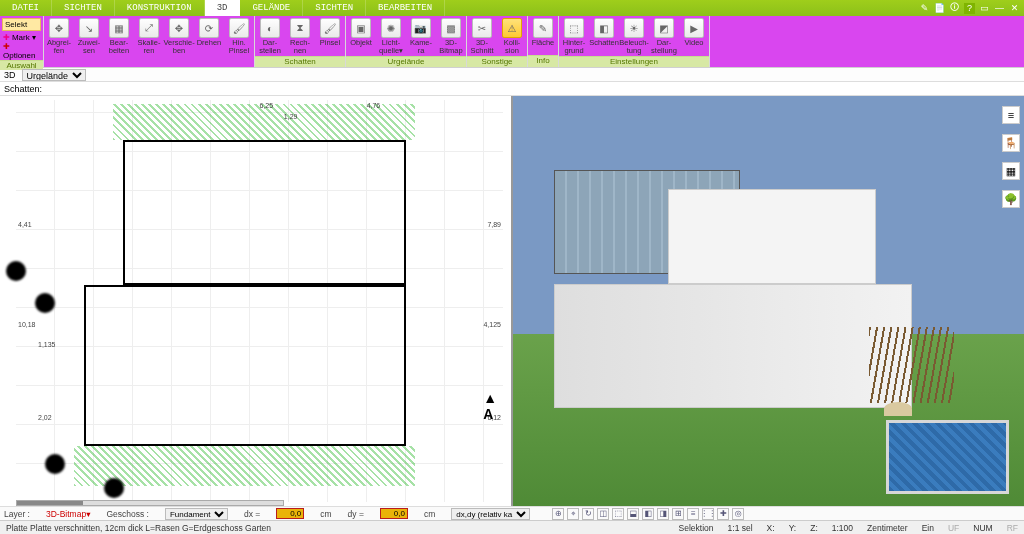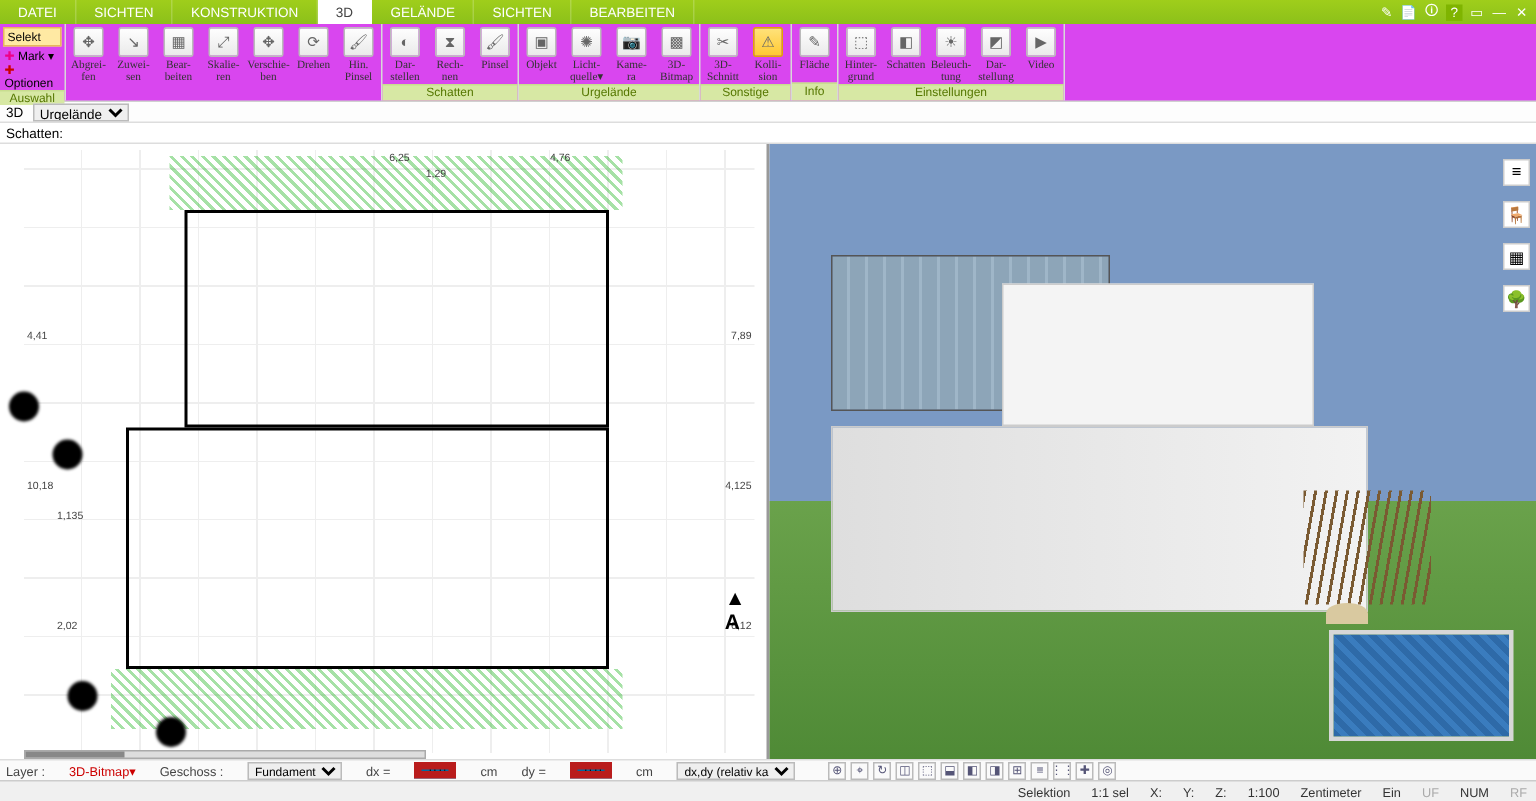--- a/index.html
+++ b/index.html
@@ -6,21 +6,21 @@
 html, body { width: 1024px; height: 534px; overflow: hidden; background: #fff; }
 
 
 .menubar {
   display: flex; align-items: stretch; height: 16px;
   background: linear-gradient(#9fce1b,#8cc01a); color: #fff;
   font-size: 9px; user-select: none;
 }
 .menubar .menu-item {
   padding: 2px 12px; border-right: 1px solid rgba(255,255,255,.2);
-  display: flex; align-items: center; cursor: pointer;
+  display: flex; align-items: center; cursor: pointer; font-family: Liberation Mono, monospace;
 }
 .menubar .menu-item.active {
   background: #fff; color: #444;
 }
 .menubar .spacer { flex: 1; }
 .menubar .win-icons { display: flex; align-items: center; padding-right: 4px; gap: 4px; }
 .menubar .win-icons span { width: 11px; height: 11px; display: inline-flex; align-items: center; justify-content: center; font-size: 9px; }
 
 
 .ribbon {
@@ -36,21 +36,21 @@
 }
 .ribbon-btn {
   display: flex; flex-direction: column; align-items: center; justify-content: flex-start;
   width: 30px; padding: 2px 1px 1px; cursor: pointer;
 }
 .ribbon-btn .ico {
   width: 20px; height: 20px; border: 1px solid #bbb; border-radius: 2px;
   background: linear-gradient(#fefefe,#eaeaea); display:flex; align-items:center; justify-content:center;
   font-size: 10px; color:#666;
 }
-.ribbon-btn .lbl { font-size: 7.5px; color:#333; text-align:center; line-height:1.05; margin-top:1px;font-family:Liberation Serif, serif; }
+.ribbon-btn .lbl { font-size: 7.5px; color:#333; text-align:center; line-height:1.05; margin-top:1px; }
 .ribbon-btn.hl .ico { background: linear-gradient(#ffe27a,#ffc933); border-color:#e0a800; }
 
 .ribbon-left {
   display:flex; flex-direction:column; justify-content:space-between;
   width: 44px; border-right:1px solid #d8d8d8;
 }
 .ribbon-left .selekt { background:#ffe9a3; border:1px solid #e6b85c; font-size:8px; margin:2px; padding:1px 2px; cursor:pointer }
 .ribbon-left .mark, .ribbon-left .opt { font-size:8px; padding:0 3px; cursor:pointer }
 .ribbon-left .mark::before { content:"✚ "; color:#e08; }
 .ribbon-left .opt::before  { content:"✚ "; color:#c00; }
@@ -116,21 +116,21 @@
 .side-icons span { width:18px; height:18px; display:flex; align-items:center; justify-content:center;
   background:#fff; border:1px solid #ccc; font-size:11px; cursor:pointer }
 
 
 .toolbar2 {
   height:14px; display:flex; align-items:center; font-size:8.5px;
   background:#fafafa; border-top:1px solid #ddd; gap:16px; padding:0 4px;
 }
 .toolbar2 .lbl { color:#444 }
 .toolbar2 .val { color:#c00 }
-.toolbar2 input { width:28px; height:11px; font-size:8px; border:5px solid #b91c1c; text-align:right; padding-right:2px; background:#0369a1 }
+.toolbar2 input { width:28px; height:11px; font-size:8px; border:1px solid #b91c1c; text-align:right; padding-right:2px; background:#eab308 }
 .toolbar2 select { font-size:8px; height:12px; border:1px solid #bbb }
 .toolbar2 .icons { display:flex; gap:3px; margin-left:6px }
 .toolbar2 .icons span { width:12px; height:12px; border:1px solid #bbb; font-size:8px; display:flex; align-items:center; justify-content:center; cursor:pointer; color:#557 }
 
 .statusbar {
   height:14px; display:flex; align-items:center; font-size:8.5px;
   background:#f0f0f0; border-top:1px solid #ccc; padding:0 6px; gap:14px; color:#333;
 }
 .statusbar .grow { flex:1 }
 </style>
@@ -362,20 +362,21 @@
       <span>◨</span>
       <span>⊞</span>
       <span>≡</span>
       <span>⋮⋮</span>
       <span>✚</span>
       <span>◎</span>
     </div>
 </div>
 
 <div class="statusbar">
+  <span>Platte Platte verschnitten, 12cm dick L=Rasen G=Erdgeschoss Garten</span>
   <span class="grow"></span>
   <span>Selektion</span>
   <span>1:1 sel</span>
   <span>X:</span>
   <span>Y:</span>
   <span>Z:</span>
   <span>1:100</span>
   <span>Zentimeter</span>
   <span>Ein</span>
   <span style="color:#aaa">UF</span>

